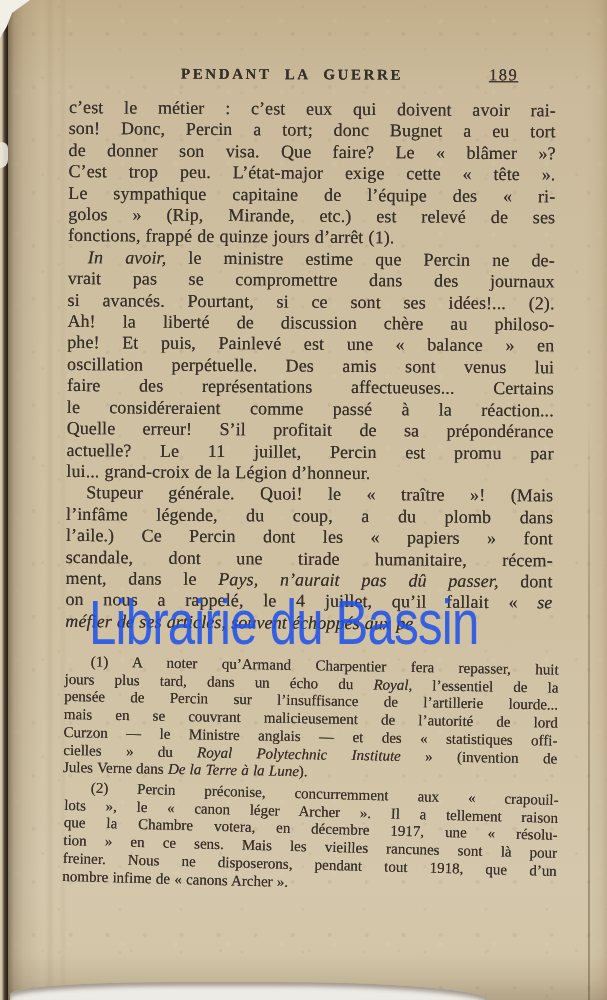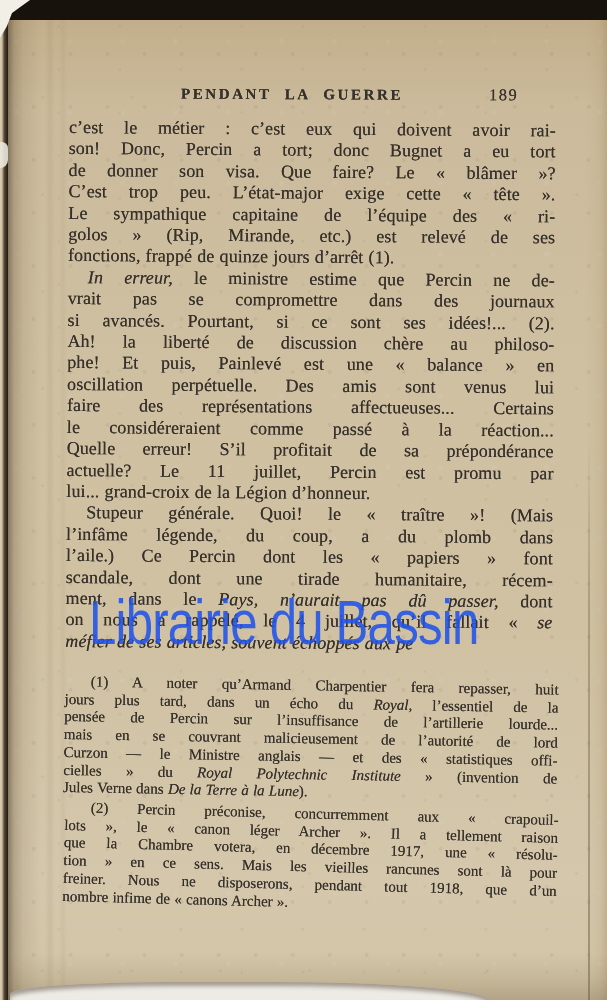--- a/index.html
+++ b/index.html
@@ -13,21 +13,20 @@
   
   .page{
     position:absolute;left:7px;top:0;right:0;bottom:0;
     background:
       radial-gradient(circle at 18% 30%, rgba(255,255,255,.05) 0 2px, transparent 3px),
       radial-gradient(circle at 72% 64%, rgba(120,95,60,.10) 0 1.5px, transparent 2.5px),
       radial-gradient(circle at 40% 80%, rgba(110,90,55,.08) 0 1px, transparent 2px),
       radial-gradient(circle at 85% 15%, rgba(110,90,55,.07) 0 1px, transparent 2px),
       linear-gradient(180deg,#c2ae8a 0%,#cbbb9c 9%,#cfc0a2 38%,#d0c1a3 62%,#d4c7ab 88%,#d2c4a6 100%);
     background-size:53px 71px,37px 53px,89px 97px,61px 43px,100% 100%;
-    margin-top:20px;
   }
   
   .page::before{
     content:"";position:absolute;left:0;top:0;bottom:0;width:34px;
     background:linear-gradient(90deg,rgba(62,48,32,.55) 0,rgba(92,74,52,.28) 7px,rgba(120,100,70,.14) 16px,transparent 34px);
   }
   
   .page::after{
     content:"";position:absolute;left:0;right:0;bottom:0;height:46px;
     background:linear-gradient(180deg,transparent 0,rgba(105,85,55,.12) 55%,rgba(90,70,45,.26) 100%);
@@ -69,21 +68,21 @@
   .running-header{
     position:absolute;left:62px;top:63px;width:486px;height:24px;
     transform:rotate(.3deg);transform-origin:left top;
   }
   .header-title{
     position:absolute;left:112px;top:2px;
     font-size:15px;font-weight:700;letter-spacing:2.6px;word-spacing:7px;
   }
   .folio{
     position:absolute;left:420px;top:0;
-    font-size:16.5px;letter-spacing:1.5px;
+    font-size:16.5px;letter-spacing:1.5px;text-decoration:underline;
   }
 
   .body-text{
     position:absolute;left:62px;top:97px;width:487px;
     font-size:18px;line-height:21.4px;word-spacing:.5px;letter-spacing:.1px;
     transform:rotate(.4deg);transform-origin:left top;
   }
   .body-text .para.indent .line:first-child{text-indent:20px;}
 
   .footnote{
@@ -128,21 +127,21 @@
         <div class="para">
           <div class="line">c’est le métier : c’est eux qui doivent avoir rai-</div>
           <div class="line">son! Donc, Percin a tort; donc Bugnet a eu tort</div>
           <div class="line">de donner son visa. Que faire? Le « blâmer »?</div>
           <div class="line">C’est trop peu. L’état-major exige cette « tête ».</div>
           <div class="line">Le sympathique capitaine de l’équipe des « ri-</div>
           <div class="line">golos » (Rip, Mirande, etc.) est relevé de ses</div>
           <div class="line last">fonctions, frappé de quinze jours d’arrêt (1).</div>
         </div>
         <div class="para indent">
-          <div class="line"><i>In erreur,</i> le ministre estime que Percin ne de-</div>
+          <div class="line"><i>In avoir,</i> le ministre estime que Percin ne de-</div>
           <div class="line">vrait pas se compromettre dans des journaux</div>
           <div class="line">si avancés. Pourtant, si ce sont ses idées!... (2).</div>
           <div class="line">Ah! la liberté de discussion chère au philoso-</div>
           <div class="line">phe! Et puis, Painlevé est une « balance » en</div>
           <div class="line">oscillation perpétuelle. Des amis sont venus lui</div>
           <div class="line">faire des représentations affectueuses... Certains</div>
           <div class="line">le considéreraient comme passé à la réaction...</div>
           <div class="line">Quelle erreur! S’il profitait de sa prépondérance</div>
           <div class="line">actuelle? Le 11 juillet, Percin est promu par</div>
           <div class="line last">lui... grand-croix de la Légion d’honneur.</div>

